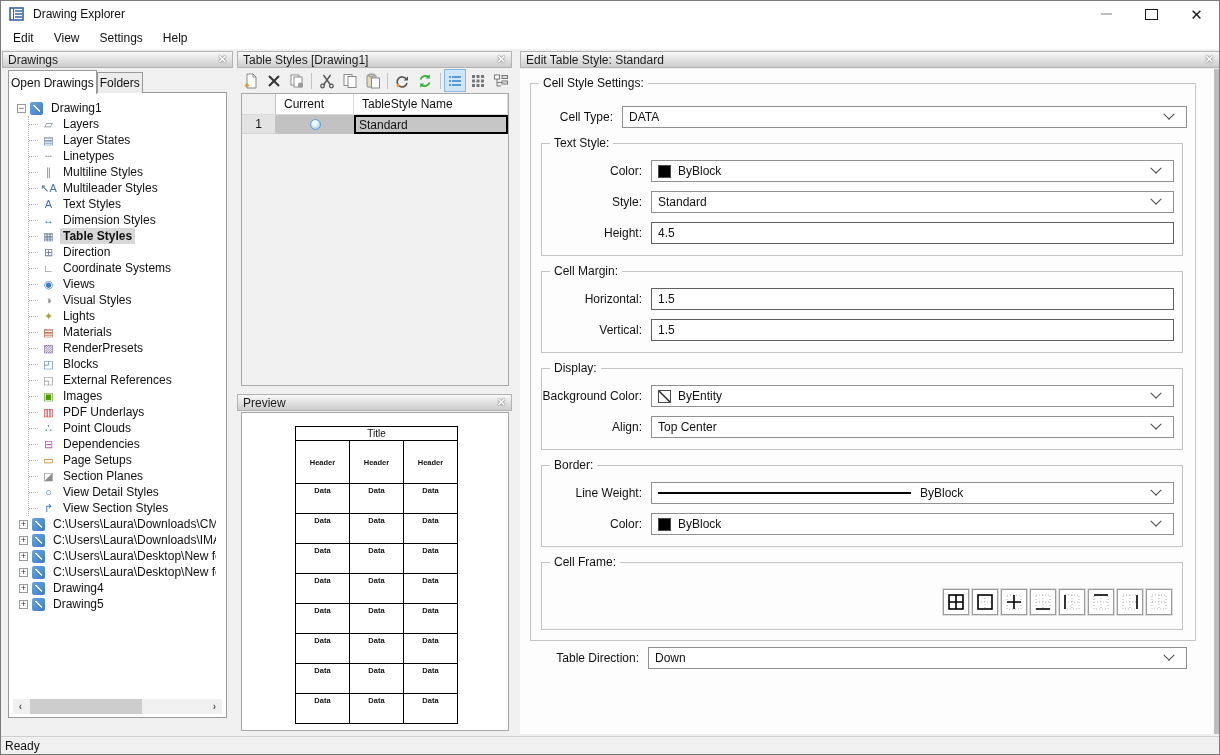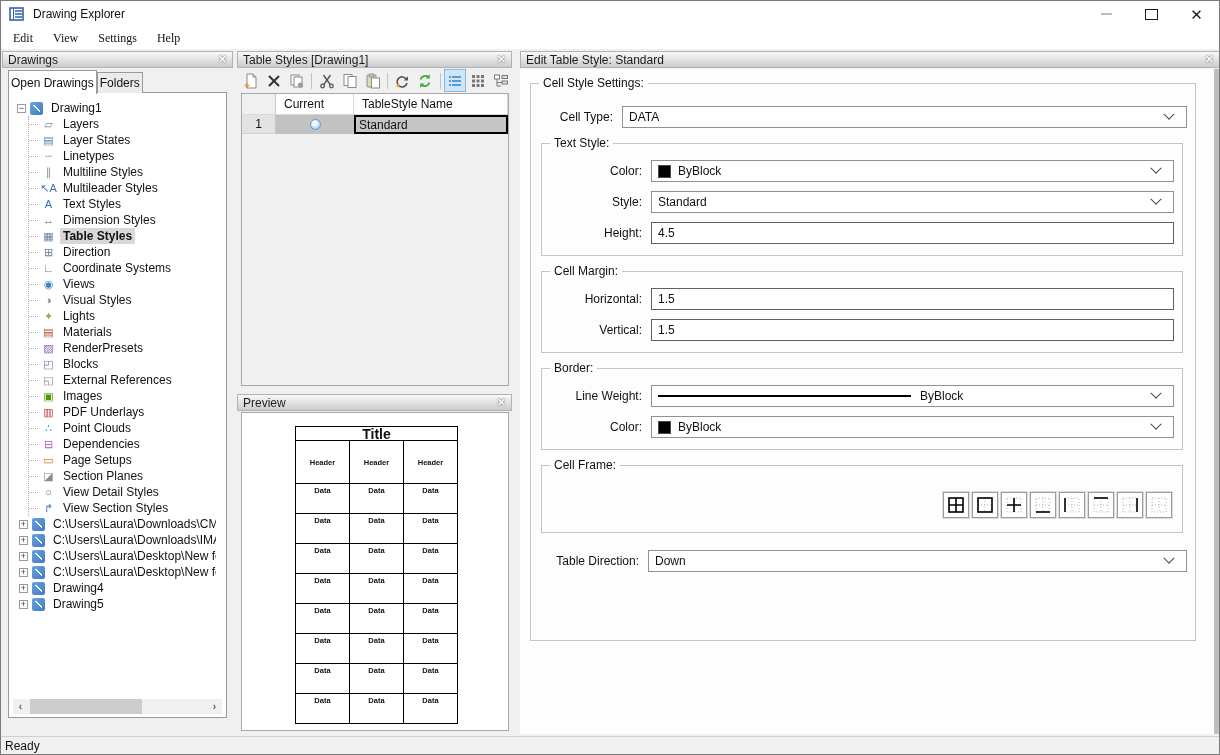--- a/index.html
+++ b/index.html
@@ -8,21 +8,21 @@
 
   
   .titlebar{position:absolute;top:0;left:0;right:0;height:26px;background:#fff;display:flex;align-items:center;padding-left:8px;}
   .titlebar .app-ic{margin-right:8px;display:flex;}
   .winbtns{position:absolute;right:0;top:0;height:26px;display:flex;}
   .winbtn{width:45px;height:26px;display:flex;align-items:center;justify-content:center;}
   .min-glyph{width:11px;height:2px;background:#bdbdbd;}
   .max-glyph{width:11px;height:9px;border:1.5px solid #1a1a1a;}
   .close-glyph{font-size:15px;color:#1a1a1a;line-height:1;}
   .menubar{position:absolute;top:26px;left:0;right:0;height:22px;background:#fff;display:flex;align-items:center;padding-left:2px;}
-  .menu-item{padding:2px 10px;cursor:default;font-family:Liberation Serif, serif;}
+  .menu-item{padding:2px 10px;cursor:default;}
 
   
   .phead{position:absolute;height:17px;background:linear-gradient(#f9f9f9,#cccccc);border:1px solid #b2b2b2;
     box-sizing:border-box;display:flex;align-items:center;padding:0 5px;}
   .phead .ptitle{flex:1;color:#1c1c1c;}
   .pclose{color:#fbfbfb;text-shadow:0 0 2px #777,0 0 1px #777;font-weight:bold;font-size:11px;line-height:1;cursor:default;}
 
   
   .tabs{position:absolute;left:7px;top:69px;display:flex;align-items:flex-end;z-index:3;}
   .tab{height:20px;padding:0 2px;display:flex;align-items:center;border:1px solid #9a9a9a;background:#ececec;border-bottom:none;}
@@ -64,21 +64,21 @@
   .g-row{display:flex;height:19px;background:#c2c2c2;}
   .g-row .g-cell{box-sizing:border-box;display:flex;align-items:center;}
   .g-num{width:34px;background:#e3e3e3;border-right:1px solid #c6c6c6;justify-content:center;border-bottom:1px solid #d2d2d2;}
   .g-radio{width:78px;justify-content:center;}
   .radio{width:11px;height:11px;border-radius:50%;box-sizing:border-box;border:1px solid #5f9bd3;
     background:radial-gradient(circle at 40% 35%,#f2f9ff 25%,#a9cdea 75%);}
   .g-name{flex:1;border:2px solid #000;background:#c6c6c6;padding-left:3px;}
   .preview-box{position:absolute;left:240px;top:411px;width:268px;height:319px;background:#fff;border:1px solid #a8a8a8;box-sizing:border-box;overflow:hidden;}
   .ptable{margin:13px 0 0 53px;width:163px;border:1px solid #000;box-sizing:border-box;}
   .ptitle-row{height:13px;border-bottom:1px solid #000;display:flex;align-items:center;justify-content:center;
-    font-size:14px;font-weight:bold;text-align:right;}
+    font-size:10px;font-weight:normal;text-align:right;}
   .phead-row{height:42px;display:flex;border-bottom:1px solid #000;}
   .prow{height:29px;display:flex;border-bottom:1px solid #000;}
   .prow:last-child{border-bottom:none;}
   .pcell{flex:1;border-right:1px solid #000;display:flex;justify-content:center;font-size:7.5px;font-weight:bold;}
   .pcell:last-child{border-right:none;}
   .phead-row .pcell{align-items:center;}
   .prow .pcell{align-items:flex-start;padding-top:2px;}
 
   
   .right-content{position:absolute;left:519px;top:68px;width:700px;height:665px;background:#fdfdfd;}
@@ -575,20 +575,38 @@
           </div>
         </div>
         <div class="frow">
           <span class="lbl" style="width:100px;">Vertical:</span>
           <div class="field input">
             <span>1.5</span>
           </div>
         </div>
       </div>
 
+      <div class="group">
+        <span class="legend">Display:</span>
+        <div class="frow">
+          <span class="lbl" style="width:100px;">Background Color:</span>
+          <div class="field">
+            <span class="swatch diag"></span>
+            <span>ByEntity</span>
+            <span class="chev"></span>
+          </div>
+        </div>
+        <div class="frow">
+          <span class="lbl" style="width:100px;">Align:</span>
+          <div class="field">
+            <span>Top Center</span>
+            <span class="chev"></span>
+          </div>
+        </div>
+      </div>
 
       <div class="group">
         <span class="legend">Border:</span>
         <div class="frow">
           <span class="lbl" style="width:100px;">Line Weight:</span>
           <div class="field">
             <span class="lw-line"></span>
             <span>ByBlock</span>
             <span class="chev"></span>
           </div>

